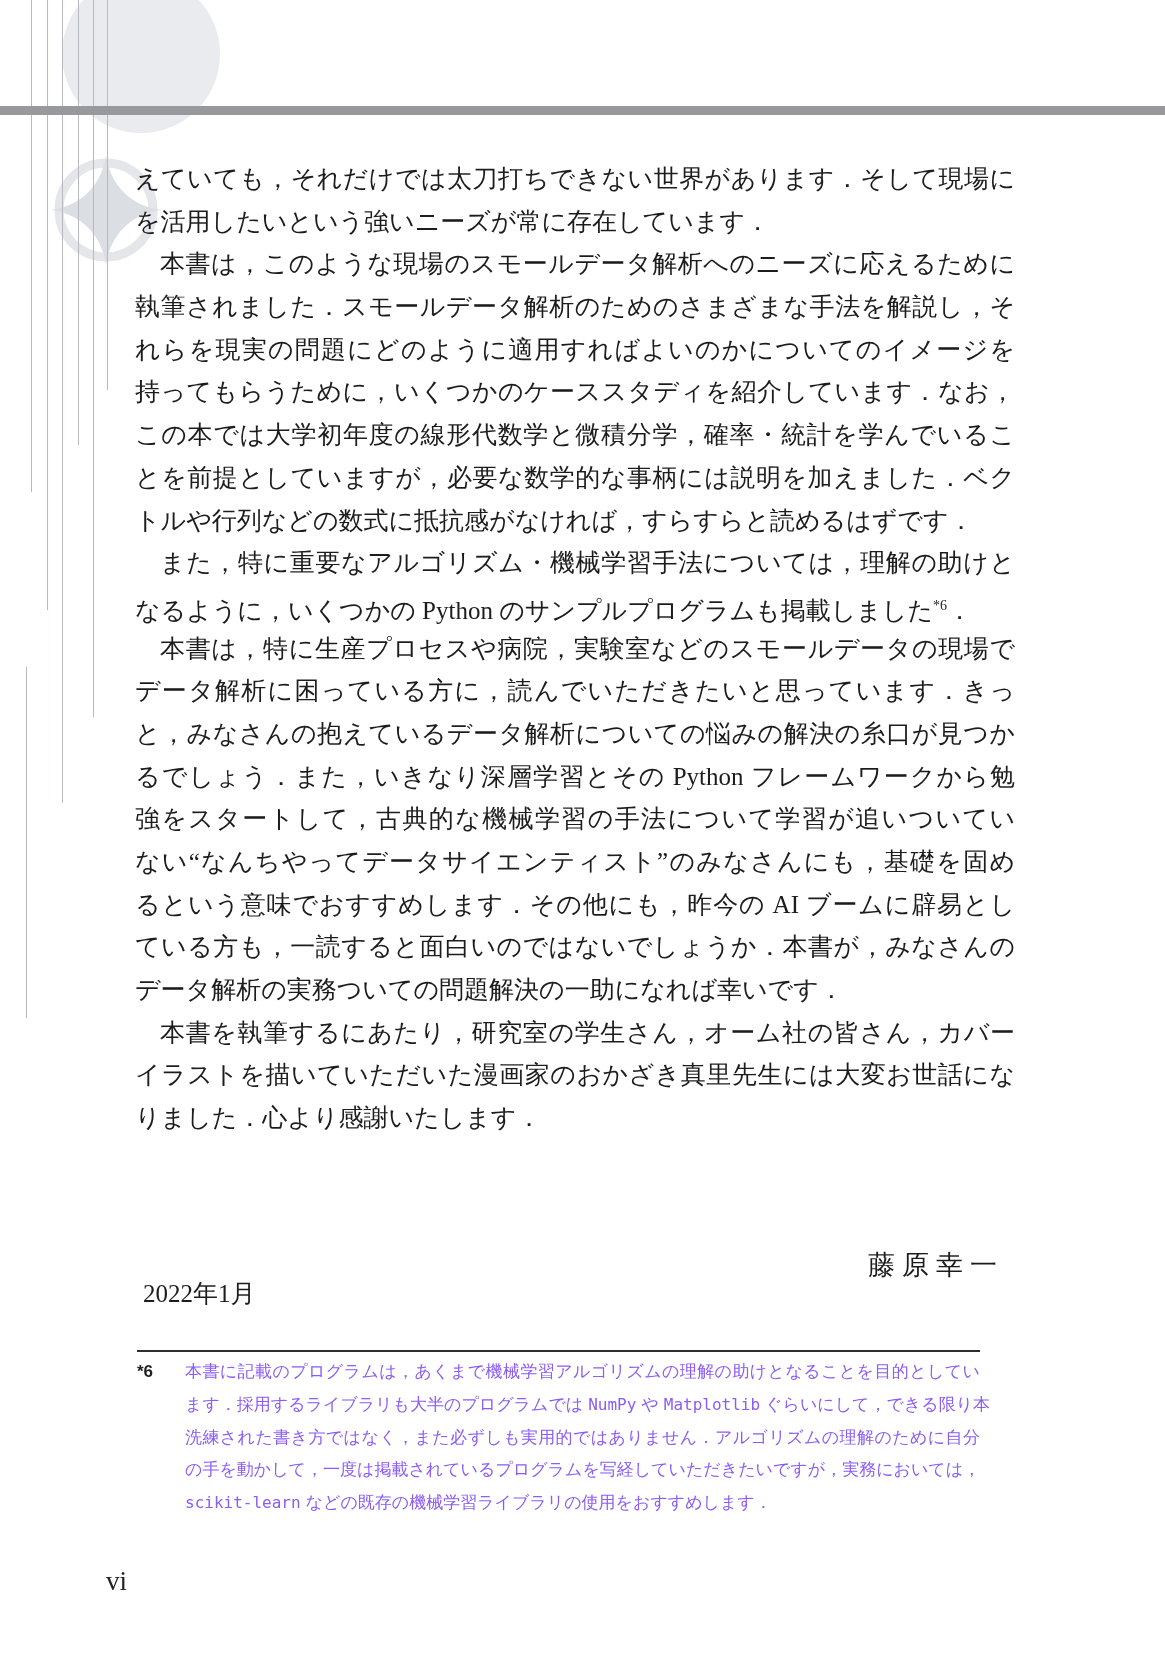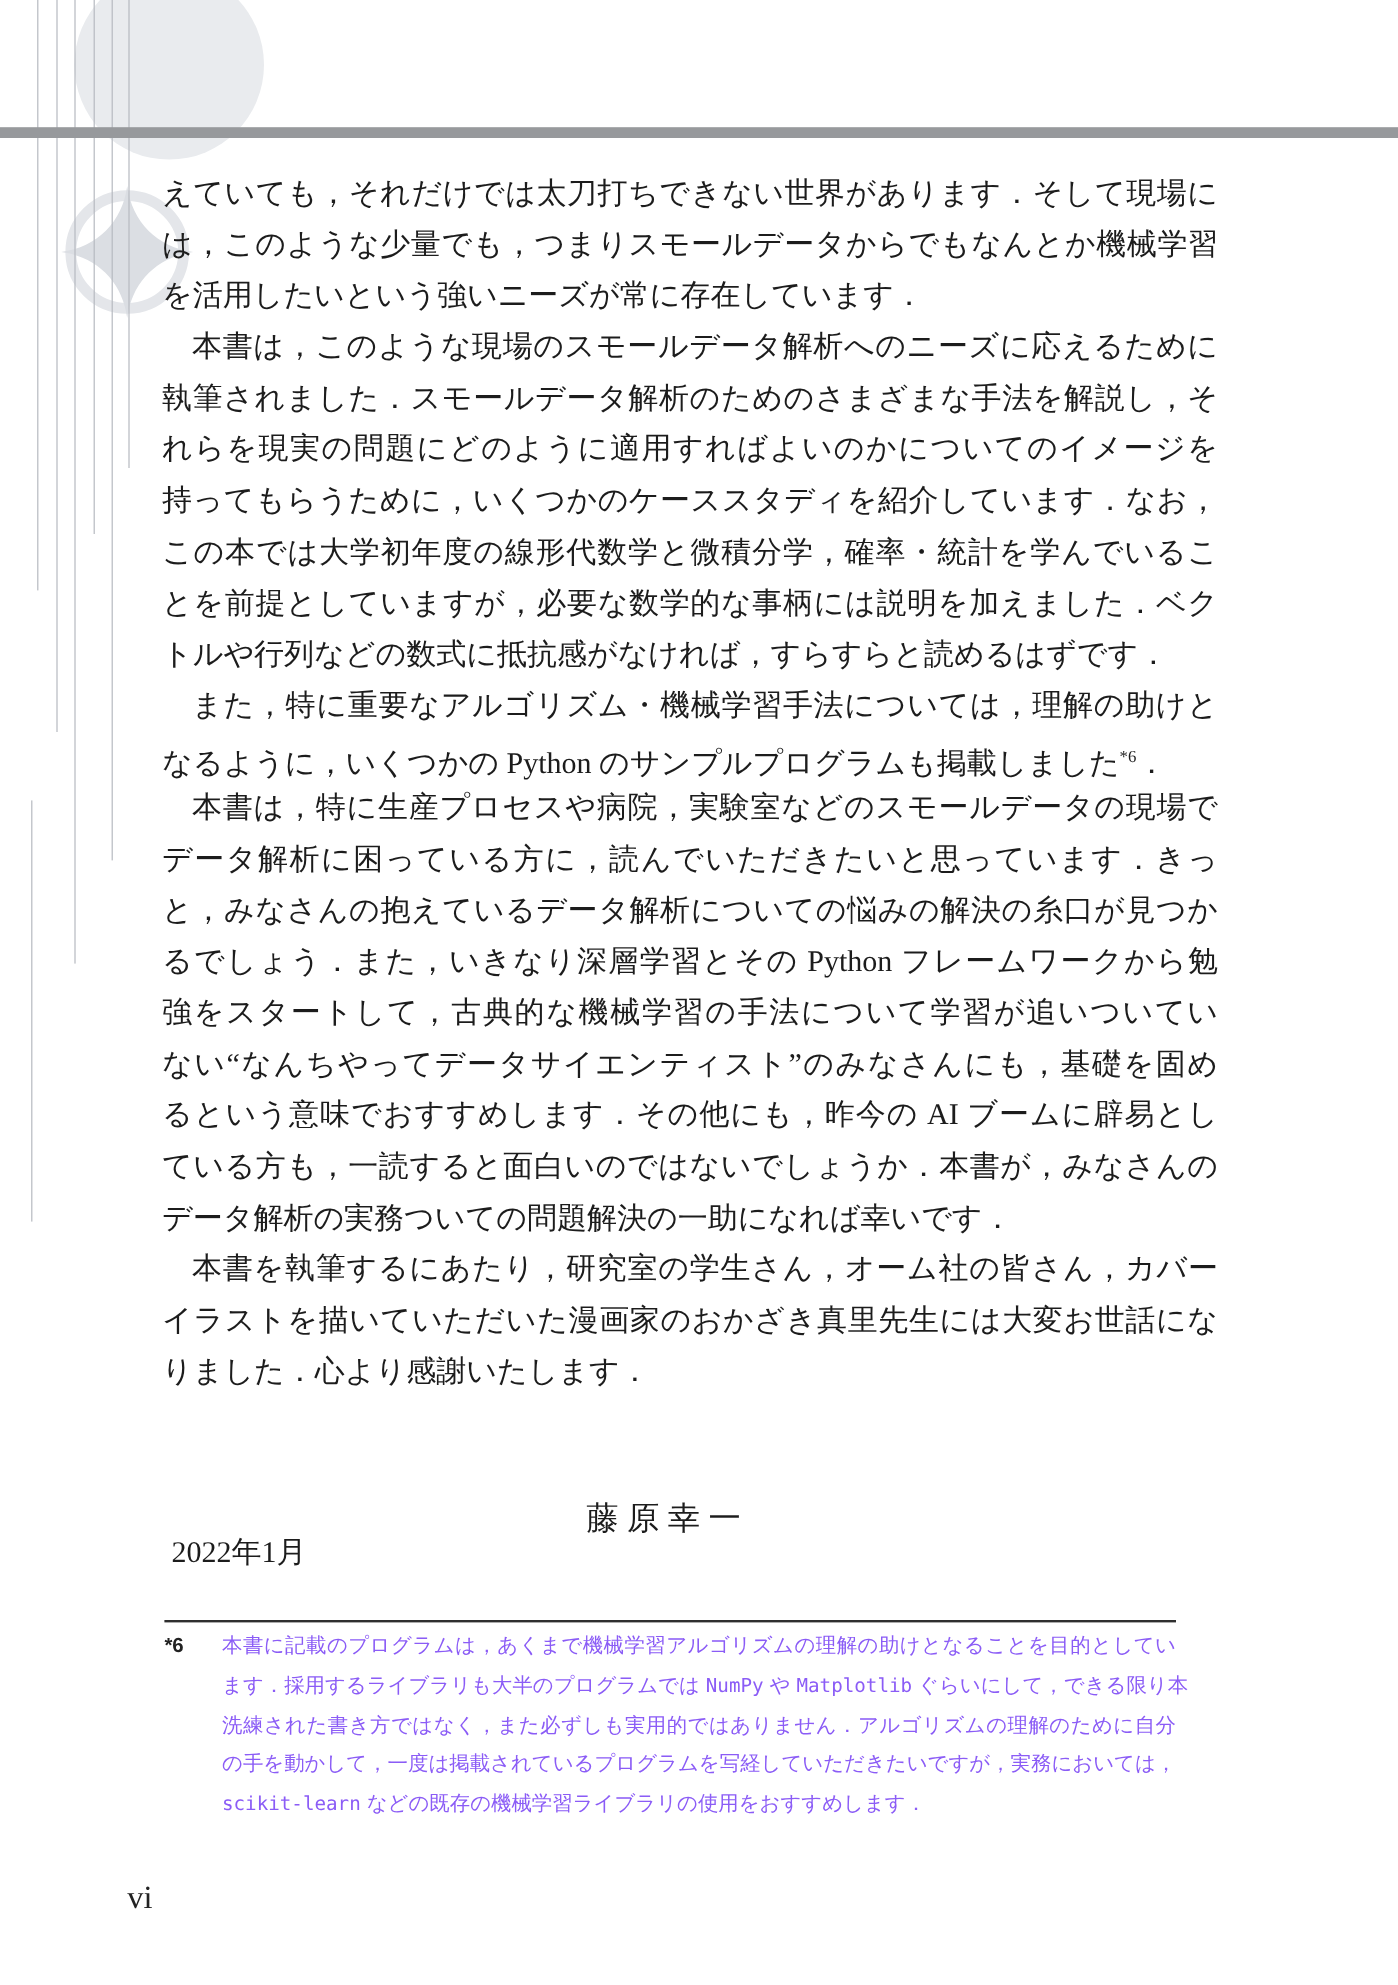--- a/index.html
+++ b/index.html
@@ -4,28 +4,28 @@
 <style>
   html,body{margin:0;padding:0;background:#fff;}
   .page{position:relative;width:1165px;height:1654px;background:#ffffff;overflow:hidden;
         font-family:"Liberation Serif","DejaVu Serif",serif;color:#1c1c1c;}
   
   .circle-top{position:absolute;left:62px;top:-25px;width:158px;height:158px;border-radius:50%;background:#e9ebee;}
   .sparkle{position:absolute;left:48px;top:152px;}
   .vline{position:absolute;width:1px;background:#b6bac0;}
   .topbar{position:absolute;left:0;top:106px;width:1165px;height:9px;background:#97999c;}
   
-  .bodytext{position:absolute;left:135px;top:141px;width:880px;font-size:25px;line-height:42.7px;}
+  .bodytext{position:absolute;left:135px;top:158px;width:880px;font-size:25px;line-height:42.7px;}
   .line{margin:0;height:42.7px;text-align:justify;text-align-last:justify;white-space:nowrap;}
   .line.indent{padding-left:25px;}
   .line.last{text-align-last:left;}
   .fnref{font-size:14px;vertical-align:9px;}
   .date{position:absolute;left:143px;top:1277px;font-size:25px;}
-  .author{position:absolute;left:127px;top:1247px;width:880px;box-sizing:border-box;padding-right:21px;
-          text-align:center;font-size:27px;letter-spacing:7px;}
+  .author{position:absolute;left:145px;top:1247px;width:880px;box-sizing:border-box;padding-right:21px;
+          text-align:right;font-size:27px;letter-spacing:7px;}
   
   .frule{position:absolute;left:137px;top:1350px;width:843px;height:2px;background:#2f2f2f;}
   .fmark{position:absolute;left:137px;top:1362px;font-family:"Liberation Sans","DejaVu Sans",sans-serif;
          font-weight:bold;font-size:17px;color:#222;}
   .fnote{position:absolute;left:185px;top:1356px;width:795px;font-size:17px;line-height:32.8px;color:#8b5cf6;}
   .fline{margin:0;height:32.8px;text-align:justify;text-align-last:justify;white-space:nowrap;}
   .fline.last{text-align-last:left;}
   .mono{font-family:"DejaVu Sans Mono","Liberation Mono",monospace;font-size:16px;margin:0 5px;}
   .pagenum{position:absolute;left:106px;top:1566px;font-size:27px;color:#222;}
 </style>
@@ -43,21 +43,20 @@
   <div class="vline" style="left:47px;top:0;height:610px;"></div>
   <div class="vline" style="left:62px;top:0;height:803px;"></div>
   <div class="vline" style="left:78px;top:0;height:445px;"></div>
   <div class="vline" style="left:93px;top:0;height:717px;"></div>
   <div class="vline" style="left:107px;top:0;height:390px;"></div>
   <div class="vline" style="left:26px;top:667px;height:351px;"></div>
   <div class="topbar"></div>
 
   <main class="bodytext">
     <p class="line">えていても，それだけでは太刀打ちできない世界があります．そして現場に</p>
-    <p class="line">は，このような少量でも，つまりスモールデータからでもなんとか機械学習</p>
     <p class="line last">を活用したいという強いニーズが常に存在しています．</p>
     <p class="line indent">本書は，このような現場のスモールデータ解析へのニーズに応えるために</p>
     <p class="line">執筆されました．スモールデータ解析のためのさまざまな手法を解説し，そ</p>
     <p class="line">れらを現実の問題にどのように適用すればよいのかについてのイメージを</p>
     <p class="line">持ってもらうために，いくつかのケーススタディを紹介しています．なお，</p>
     <p class="line">この本では大学初年度の線形代数学と微積分学，確率・統計を学んでいるこ</p>
     <p class="line">とを前提としていますが，必要な数学的な事柄には説明を加えました．ベク</p>
     <p class="line last">トルや行列などの数式に抵抗感がなければ，すらすらと読めるはずです．</p>
     <p class="line indent">また，特に重要なアルゴリズム・機械学習手法については，理解の助けと</p>
     <p class="line last">

